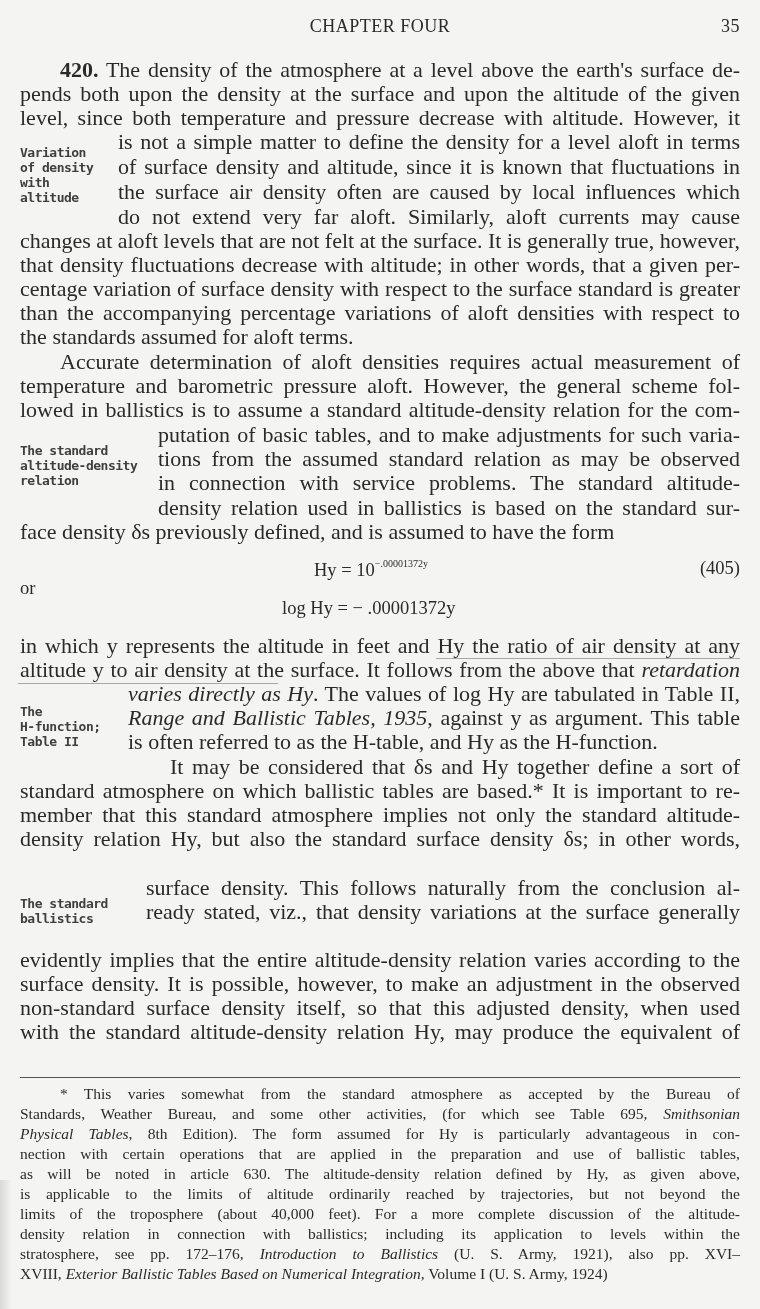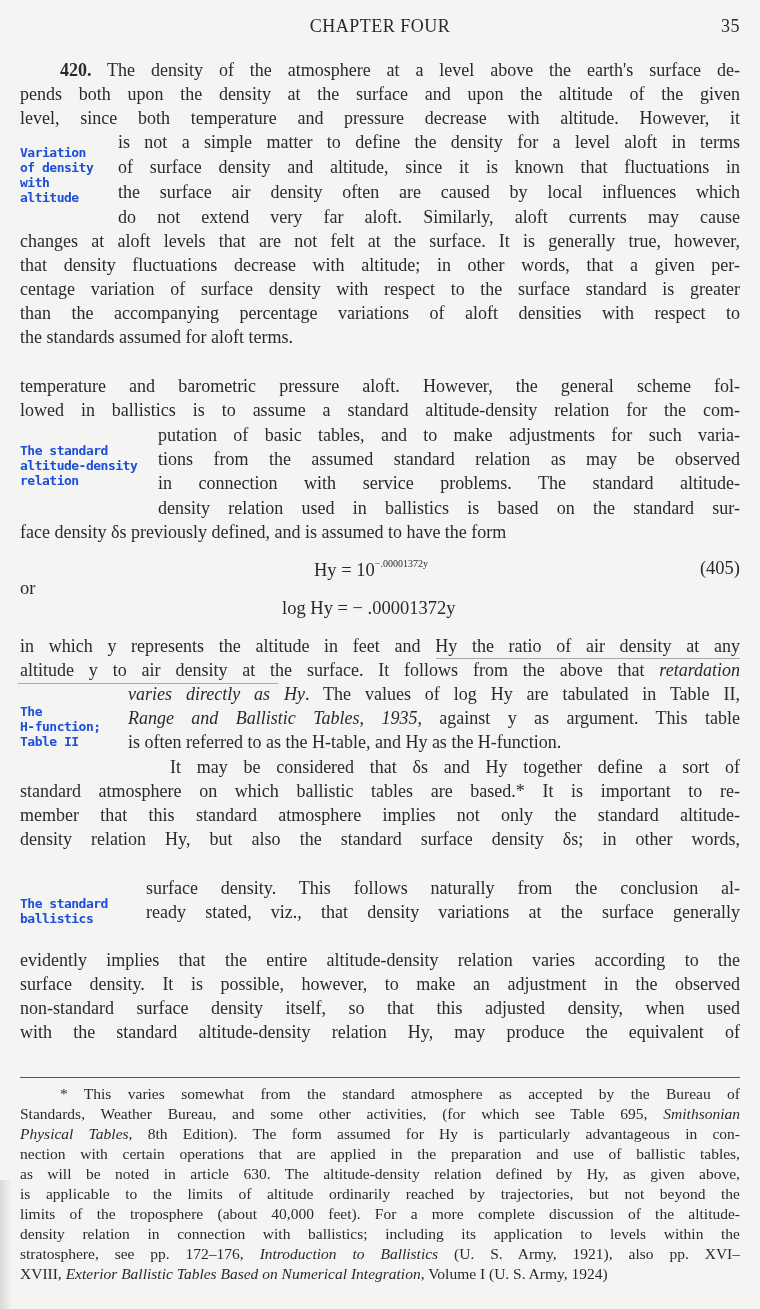--- a/index.html
+++ b/index.html
@@ -14,33 +14,33 @@
   .header {
     position: absolute; top: 12px; left: 0; width: 760px; height: 24px;
     font-family: "Liberation Serif", serif; font-size: 18px; letter-spacing: 0.5px;
   }
   .header .title { position: absolute; left: 0; width: 760px; text-align: center; top: 4px; }
   .header .pnum { position: absolute; right: 20px; top: 4px; }
 
   .line {
     position: absolute; left: 20px; width: 720px;
     font-family: "Liberation Serif", serif;
-    font-size: 18px; line-height: 24px; white-space: nowrap;
+    font-size: 22px; line-height: 24px; white-space: nowrap;
     text-align: justify; text-align-last: justify;
   }
   .line.ind { left: 118px; width: 622px; }
   .line.last { text-align-last: left; }
   .line.para { text-indent: 40px; }
   .line b.num { font-weight: bold; }
   i { font-style: italic; }
 
   .margin {
     position: absolute; left: 20px; width: 100px;
     font-family: "DejaVu Sans Mono", "Liberation Mono", monospace;
-    font-size: 13px; line-height: 15px; font-weight: bold; color: #1d4ed8;
+    font-size: 13px; line-height: 15px; font-weight: bold; color: #404040;
     letter-spacing: -0.5px;
   }
   .eq {
     position: absolute; font-family: "Liberation Serif", serif; font-size: 18.5px;
   }
   .eq sup { font-size: 10px; vertical-align: 9px; }
   .eqnum { position: absolute; right: 20px; font-family: "Liberation Serif", serif; font-size: 18.5px; }
   .rule { position: absolute; height: 1px; background: #555; }
   .pen { position: absolute; height: 1px; background: #888; opacity: 0.7; }
   .fn {
@@ -75,20 +75,21 @@
   <div class="line" style="top:301px">than the accompanying percentage variations of aloft densities with respect to</div>
   <div class="line last" style="top:325px">the standards assumed for aloft terms.</div>
 
   <div class="margin" style="top:145px">
     <div>Variation</div>
     <div>of density</div>
     <div>with</div>
     <div>altitude</div>
   </div>
 
+  <div class="line para" style="top:350px">Accurate determination of aloft densities requires actual measurement of</div>
   <div class="line" style="top:374px">temperature and barometric pressure aloft. However, the general scheme fol-</div>
   <div class="line" style="top:398px">lowed in ballistics is to assume a standard altitude-density relation for the com-</div>
   <div class="line ind" style="top:423px; left:158px; width:582px">putation of basic tables, and to make adjustments for such varia-</div>
   <div class="line ind" style="top:447px; left:158px; width:582px">tions from the assumed standard relation as may be observed</div>
   <div class="line ind" style="top:471px; left:158px; width:582px">in connection with service problems. The standard altitude-</div>
   <div class="line ind" style="top:496px; left:158px; width:582px">density relation used in ballistics is based on the standard sur-</div>
   <div class="line last" style="top:520px">face density δs previously defined, and is assumed to have the form</div>
 
   <div class="margin" style="top:443px; width:140px">
     <div>The standard</div>

